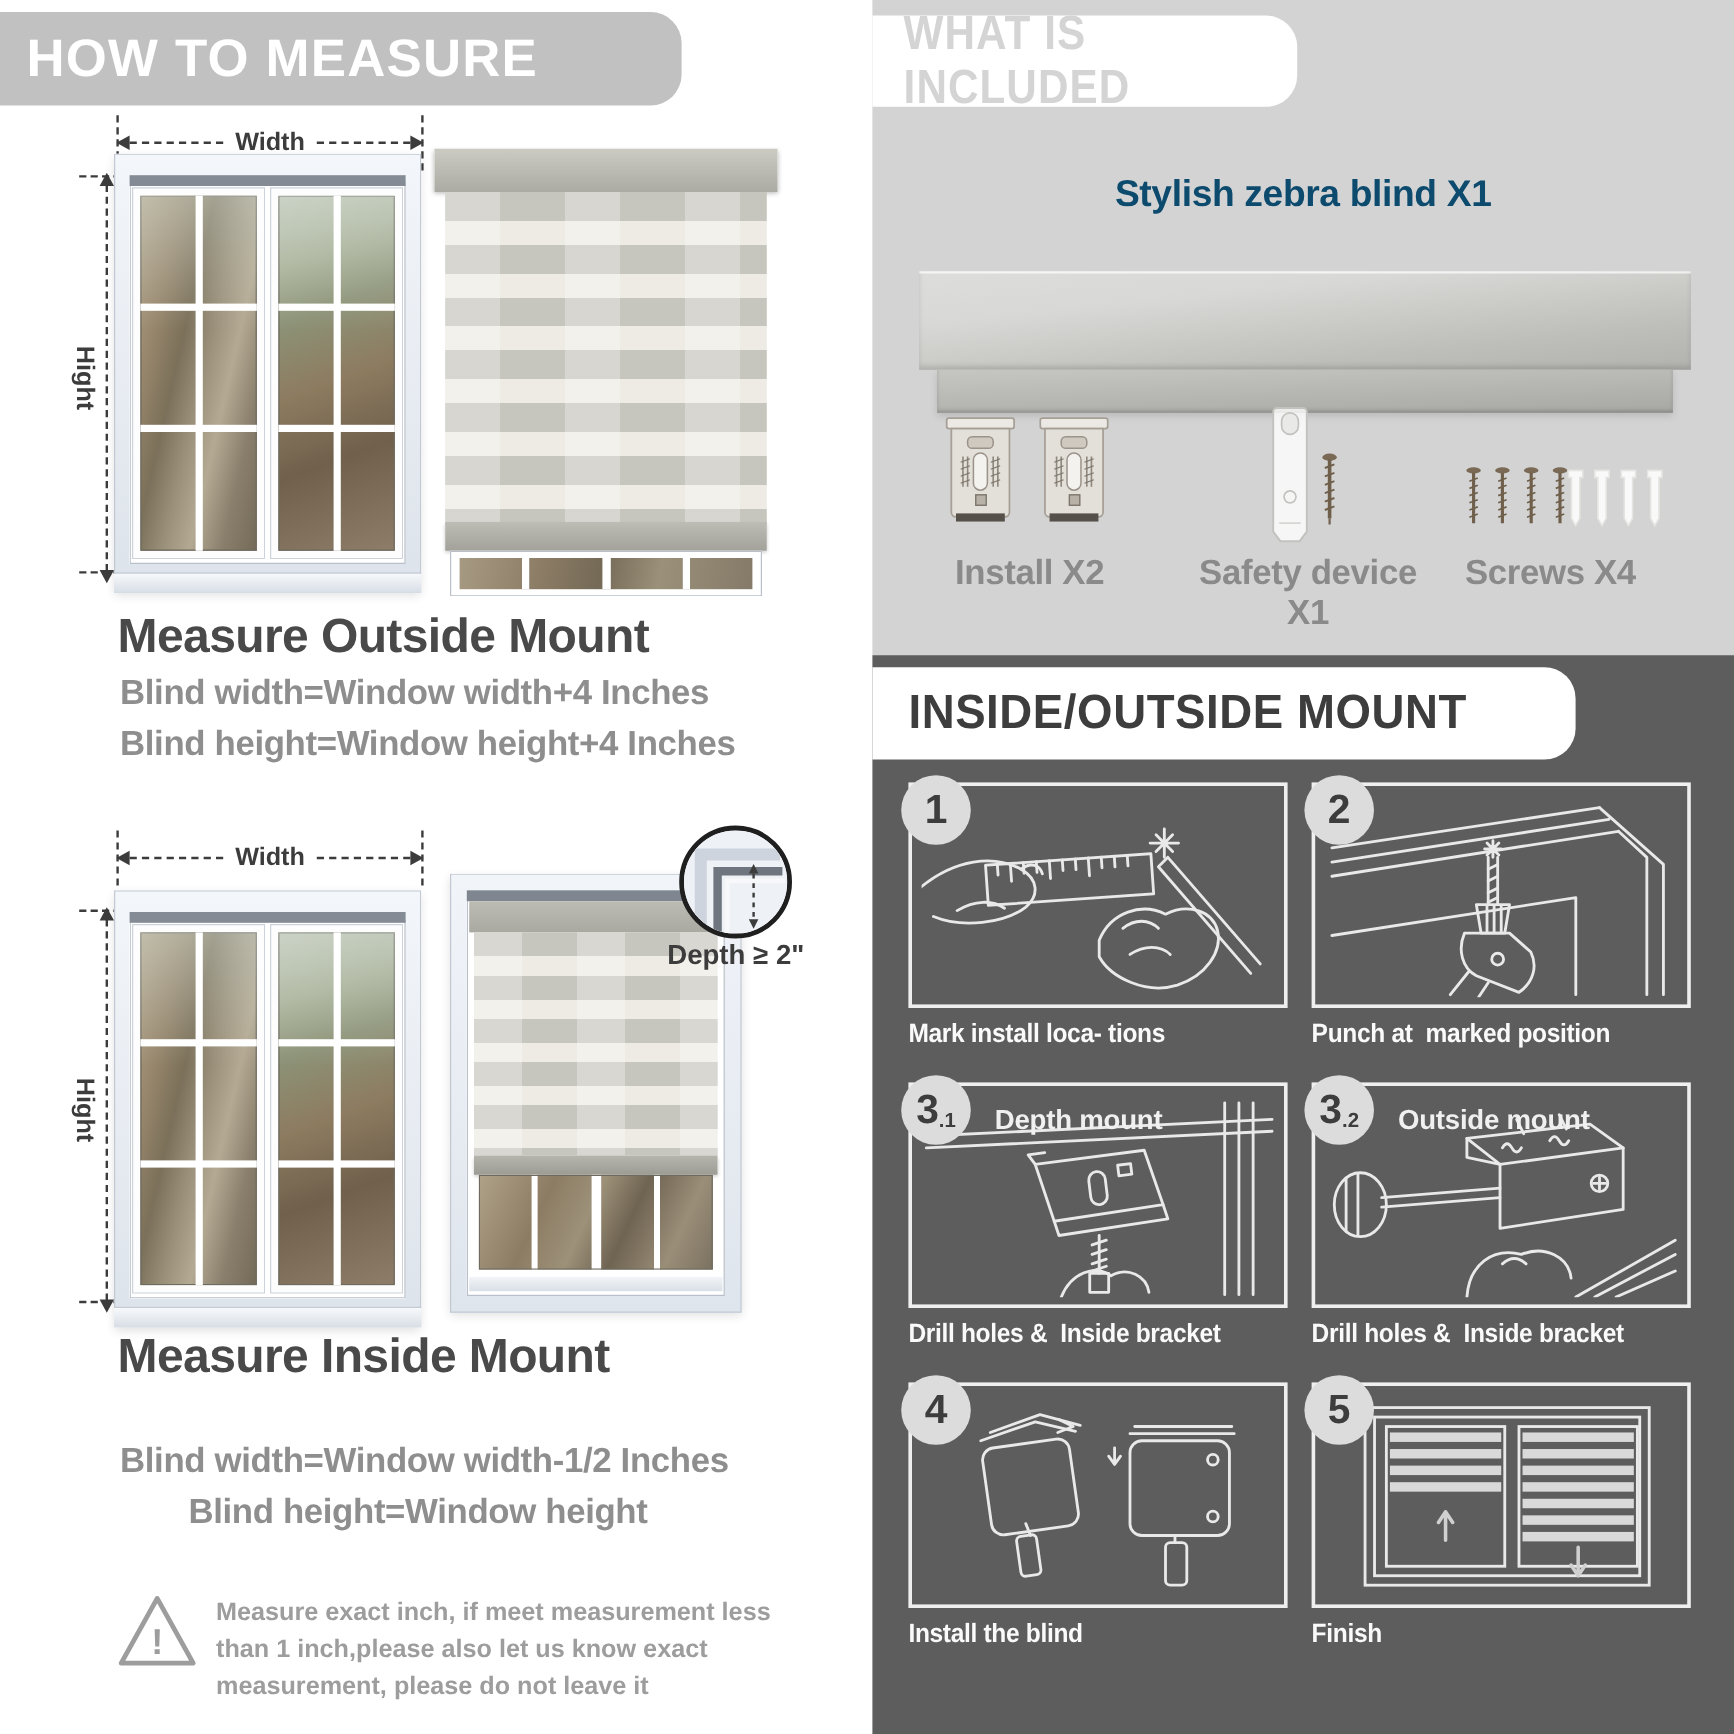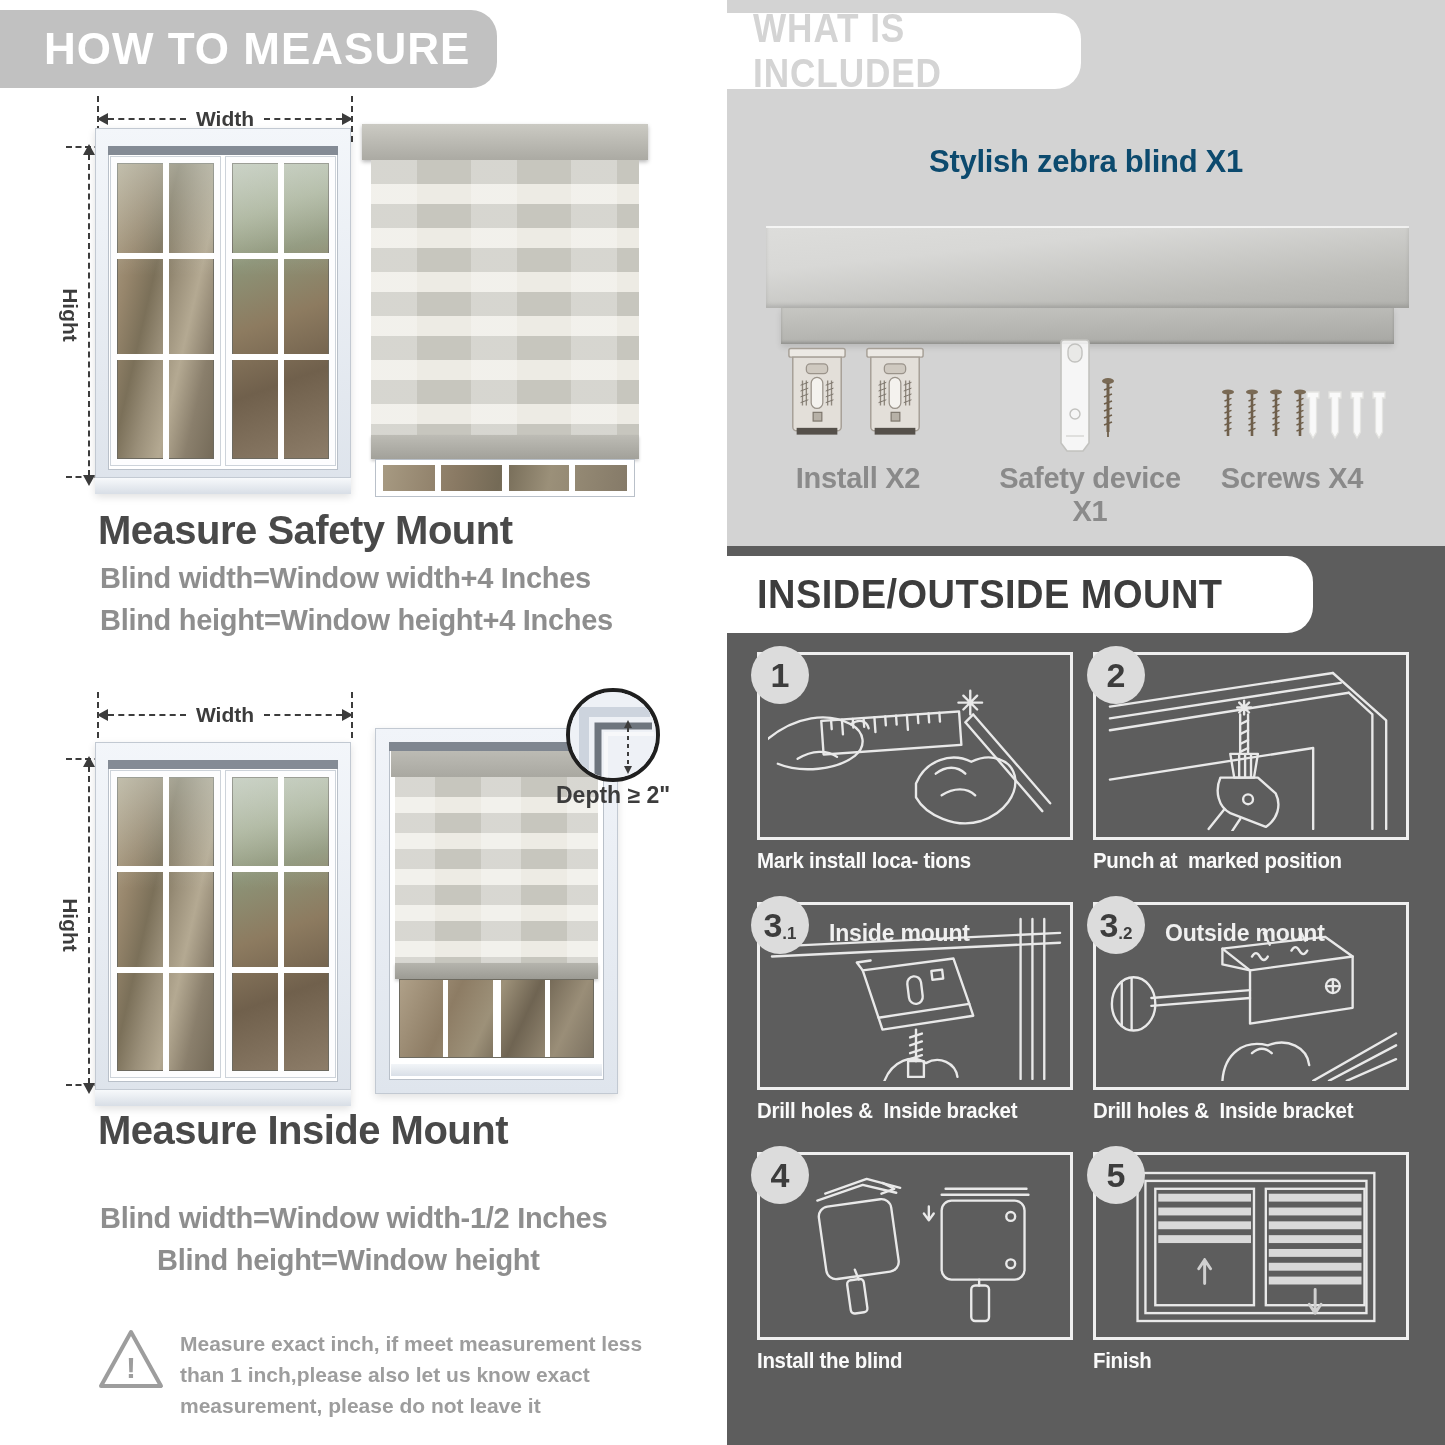--- a/index.html
+++ b/index.html
@@ -1,22 +1,22 @@
 <!DOCTYPE html>
 <html><head>
 <meta charset="utf-8">
 <style>
   html,body{margin:0;padding:0;background:#fff;}
   .canvas{position:relative;width:1445px;height:1445px;overflow:hidden;background:#fff;
           font-family:"Liberation Sans",sans-serif;}
   .abs{position:absolute;}
 
   
-  .banner-gray{position:absolute;left:0;top:10px;width:497px;height:78px;background:#c1c1c1;
-               border-radius:0 26px 26px 0;display:flex;align-items:center;padding-left:44px;box-sizing:border-box;}
+  .banner-gray{position:absolute;left:0;top:10px;width:568px;height:78px;background:#c1c1c1;
+               border-radius:0 26px 26px 0;display:flex;align-items:center;padding-left:22px;box-sizing:border-box;}
   .banner-gray span{font-size:44px;font-weight:800;color:#ffffff;letter-spacing:1px;}
   .banner-white{position:absolute;background:#ffffff;border-radius:0 26px 26px 0;display:flex;align-items:center;box-sizing:border-box;}
   .bw-light span{display:inline-block;font-size:40px;font-weight:800;color:#d4d4d4;letter-spacing:1px;transform:scaleX(.88);transform-origin:left center;}
   .bw-dark span{display:inline-block;font-size:40px;font-weight:800;color:#3d3d3d;letter-spacing:.5px;transform:scaleX(.95);transform-origin:left center;}
 
   
   .h-measure{font-size:40px;font-weight:800;color:#494949;letter-spacing:-.5px;}
   .l-body{font-size:29px;font-weight:700;color:#8e8e8e;letter-spacing:-.3px;}
   .note-text{font-size:21px;font-weight:600;color:#9d9d9d;line-height:31px;}
 
@@ -157,21 +157,21 @@
 
   <div class="blindA" style="left:362px;top:124px;width:286px;height:373px;">
     <div class="ba-head"></div>
     <div class="ba-body"></div>
     <div class="ba-rail"></div>
     <div class="ba-win">
         <div class="ba-glass"></div>
       </div>
   </div>
 
-  <div class="abs h-measure" style="left:98px;top:508px;">Measure Safety Mount</div>
+  <div class="abs h-measure" style="left:98px;top:508px;">Measure Outside Mount</div>
   <div class="abs l-body" style="left:100px;top:562px;">Blind width=Window width+4 Inches</div>
   <div class="abs l-body" style="left:100px;top:604px;">Blind height=Window height+4 Inches</div>
 
   <div class="harrow" style="left:97px;top:702px;width:256px;">
     <i class="etickL"></i>
     <i class="tipL"></i>
       <span class="seg"></span>
     <span class="lbl">Width</span>
     <span class="seg"></span>
       <i class="tipR"></i>
@@ -363,21 +363,21 @@
       <path d="M150 118 v32"></path>
       <path d="M144 126 l12 -4 M144 134 l12 -4 M144 142 l12 -4 M144 148 l12 -4"></path>
       <rect x="142" y="150" width="16" height="16"></rect>
       <path d="M118 170 C126 150 146 142 160 152 C174 144 190 152 192 166"></path>
     </svg>
   </div>
   <div class="badge" style="left:751px;top:896px;">
     <span class="bnum">3</span>
       <span class="bsub">.1</span>
   </div>
-  <div class="step-title" style="left:829px;top:920px;">Inside mount</div>
+  <div class="step-title" style="left:829px;top:920px;">Depth mount</div>
   <div class="step-cap" style="left:757px;top:1098px;"><span>Drill holes &amp;  Inside bracket</span></div>
 
   <div class="step-box" style="left:1093px;top:902px;">
     <svg class="art lineart" width="296" height="168" viewBox="0 0 300 170">
       <path d="M120 36 L224 24 L252 44 L148 58 Z"></path>
       <path d="M252 44 L252 96 L148 112 L148 58"></path>
       <path d="M120 36 L120 52 L148 58"></path>
       <path d="M150 44 q4 -7 8 0 q4 7 8 0 M190 38 q4 -7 8 0 q4 7 8 0"></path>
       <path d="M162 20 l6 12 M198 16 l6 12"></path>
       <circle cx="232" cy="74" r="7"></circle>

